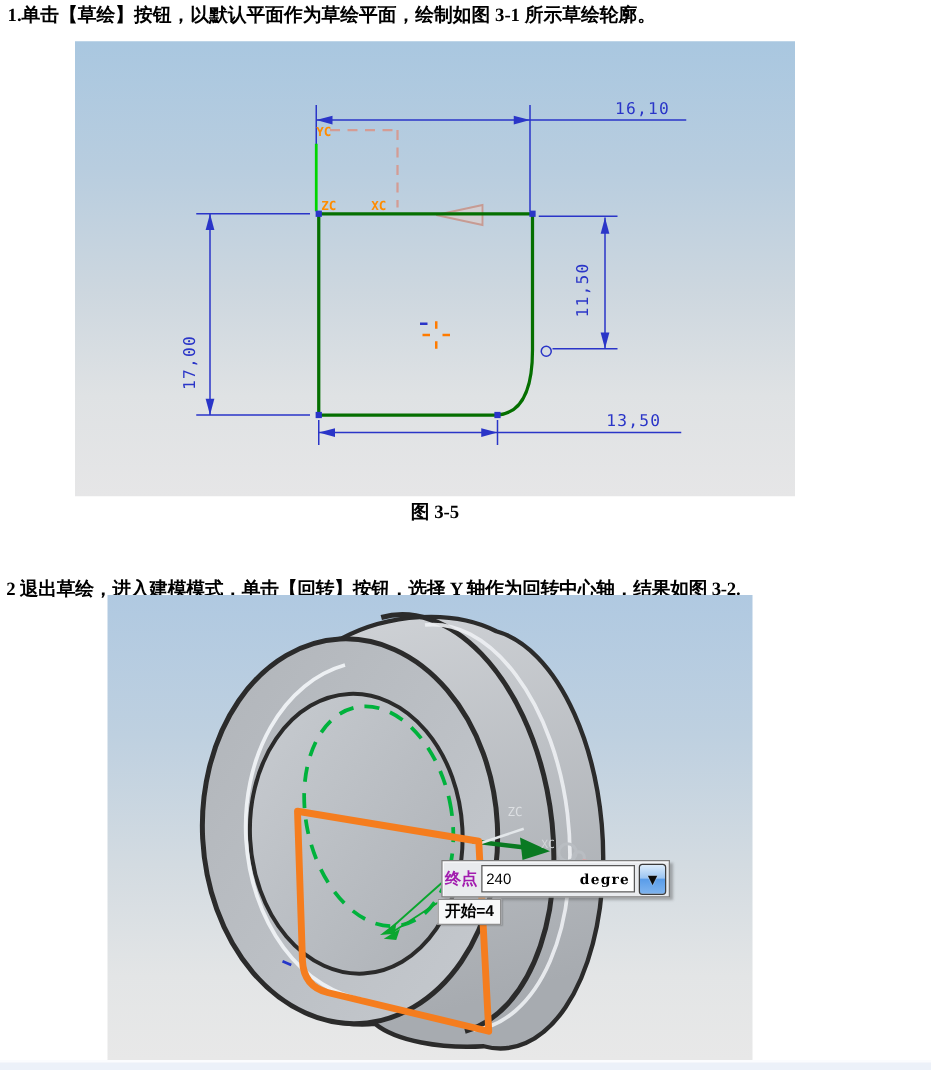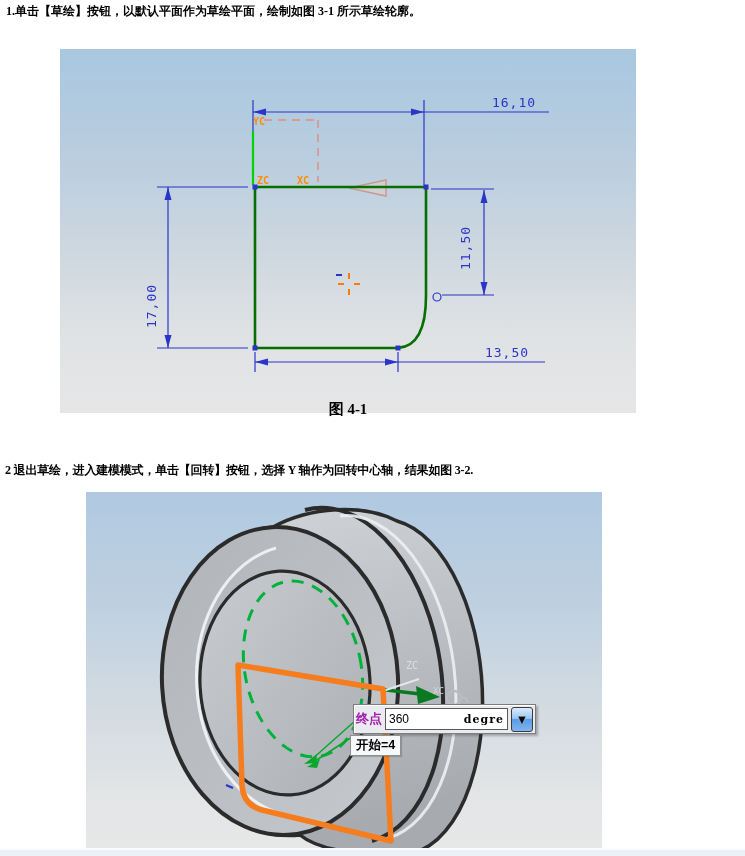--- a/index.html
+++ b/index.html
@@ -1,22 +1,22 @@
 <!DOCTYPE html>
 <html><head>
 <meta charset="utf-8">
 <style>
   html,body{margin:0;padding:0;background:#ffffff;}
   body{width:745px;height:856px;position:relative;overflow:hidden;
        font-family:"Liberation Serif",serif;}
-  .para{position:absolute;font-weight:bold;font-size:12px;line-height:1.25;color:#000;}
+  .para{position:absolute;font-weight:bold;font-size:15px;line-height:1.25;color:#000;}
   #p1{left:6px;top:4px;width:730px;}
   #cap1{left:60px;top:400px;width:576px;text-align:center;font-weight:bold;font-size:15px;position:absolute;color:#000;}
   #p2{left:5px;top:427px;width:740px;letter-spacing:-0.2px;margin-top:36px;}
-  .figpanel{position:absolute;overflow:hidden;margin-top:16px;}
+  .figpanel{position:absolute;overflow:hidden;}
   #fig1{left:60px;top:33px;width:576px;height:364px;
         background:linear-gradient(180deg,#a9c7e0 0%,#b8cddf 28%,#cdd7df 55%,#dfe2e4 78%,#e6e6e7 100%);}
   #fig2{left:86px;top:476px;width:516px;height:372px;
         background:linear-gradient(180deg,#b0c9e1 0%,#bed0e0 30%,#d3dbe1 58%,#e3e5e6 82%,#e8e8e8 100%);}
   .figsvg{position:absolute;left:0;top:0;}
   .cadtext{font-family:"DejaVu Sans Mono",monospace;font-size:13px;letter-spacing:1px;fill:#2a35c8;}
   .axlabel{font-family:"DejaVu Sans Mono",monospace;font-size:10px;font-weight:bold;fill:#ff8c00;}
   .graylabel{font-family:"DejaVu Sans Mono",monospace;}
   #bottombar{position:absolute;left:0;top:848px;width:745px;height:8px;
              background:#ecf1f9;border-top:2px solid #fbfcfe;box-sizing:border-box;}
@@ -102,21 +102,21 @@
       <path d="M 276,226 H 282" stroke="#2a35c8" stroke-width="2"></path>
       <path d="M 278,235 H 284 M 294,235 H 300 M 289,224 V 230 M 289,240 V 246" stroke="#ff7b00" stroke-width="2"></path>
     </g>
 
     <text class="axlabel" x="193" y="76">YC</text>
     <text class="axlabel" x="197" y="135">ZC</text>
     <text class="axlabel" x="237" y="135">XC</text>
   </svg>
 </div>
 
-<div id="cap1">图 4-1</div>
+<div id="cap1">图 3-5</div>
 <div id="p2" class="para">2 退出草绘，进入建模模式，单击【回转】按钮，选择 Y 轴作为回转中心轴，结果如图 3-2.</div>
 
 <div id="fig2" class="figpanel">
   <svg class="figsvg" width="516" height="372" viewBox="0 0 516 372">
     <defs>
       <linearGradient id="bodyG" x1="0" y1="0" x2="0.25" y2="1">
         <stop offset="0" stop-color="#d2d5d9"></stop>
           <stop offset="1" stop-color="#a7abb0"></stop>
       </linearGradient>
       <linearGradient id="faceG" x1="0" y1="0" x2="1" y2="1">
@@ -162,21 +162,21 @@
     </g>
 
     <path d="M 140,293 L 147,296" stroke="#2436c9" stroke-width="2.2"></path>
 
     <path d="M 152,173 L 297,197 L 305,349 L 176,318 Q 157,313 156,293 Z" fill="none" stroke="#f57d1e" stroke-width="5.5" stroke-linejoin="round"></path>
   </svg>
 
   <div class="dialog">
     <span class="dialog-label">终点</span>
     <div class="dialog-field">
-      <span class="dialog-value">360</span>
+      <span class="dialog-value">240</span>
       <span class="dialog-unit">degre</span>
     </div>
     <div class="dialog-dd">
       <span class="dd-arrow">▼</span>
     </div>
   </div>
   <div class="start-box">开始=4</div>
 </div>
 
 <div id="bottombar"></div>

